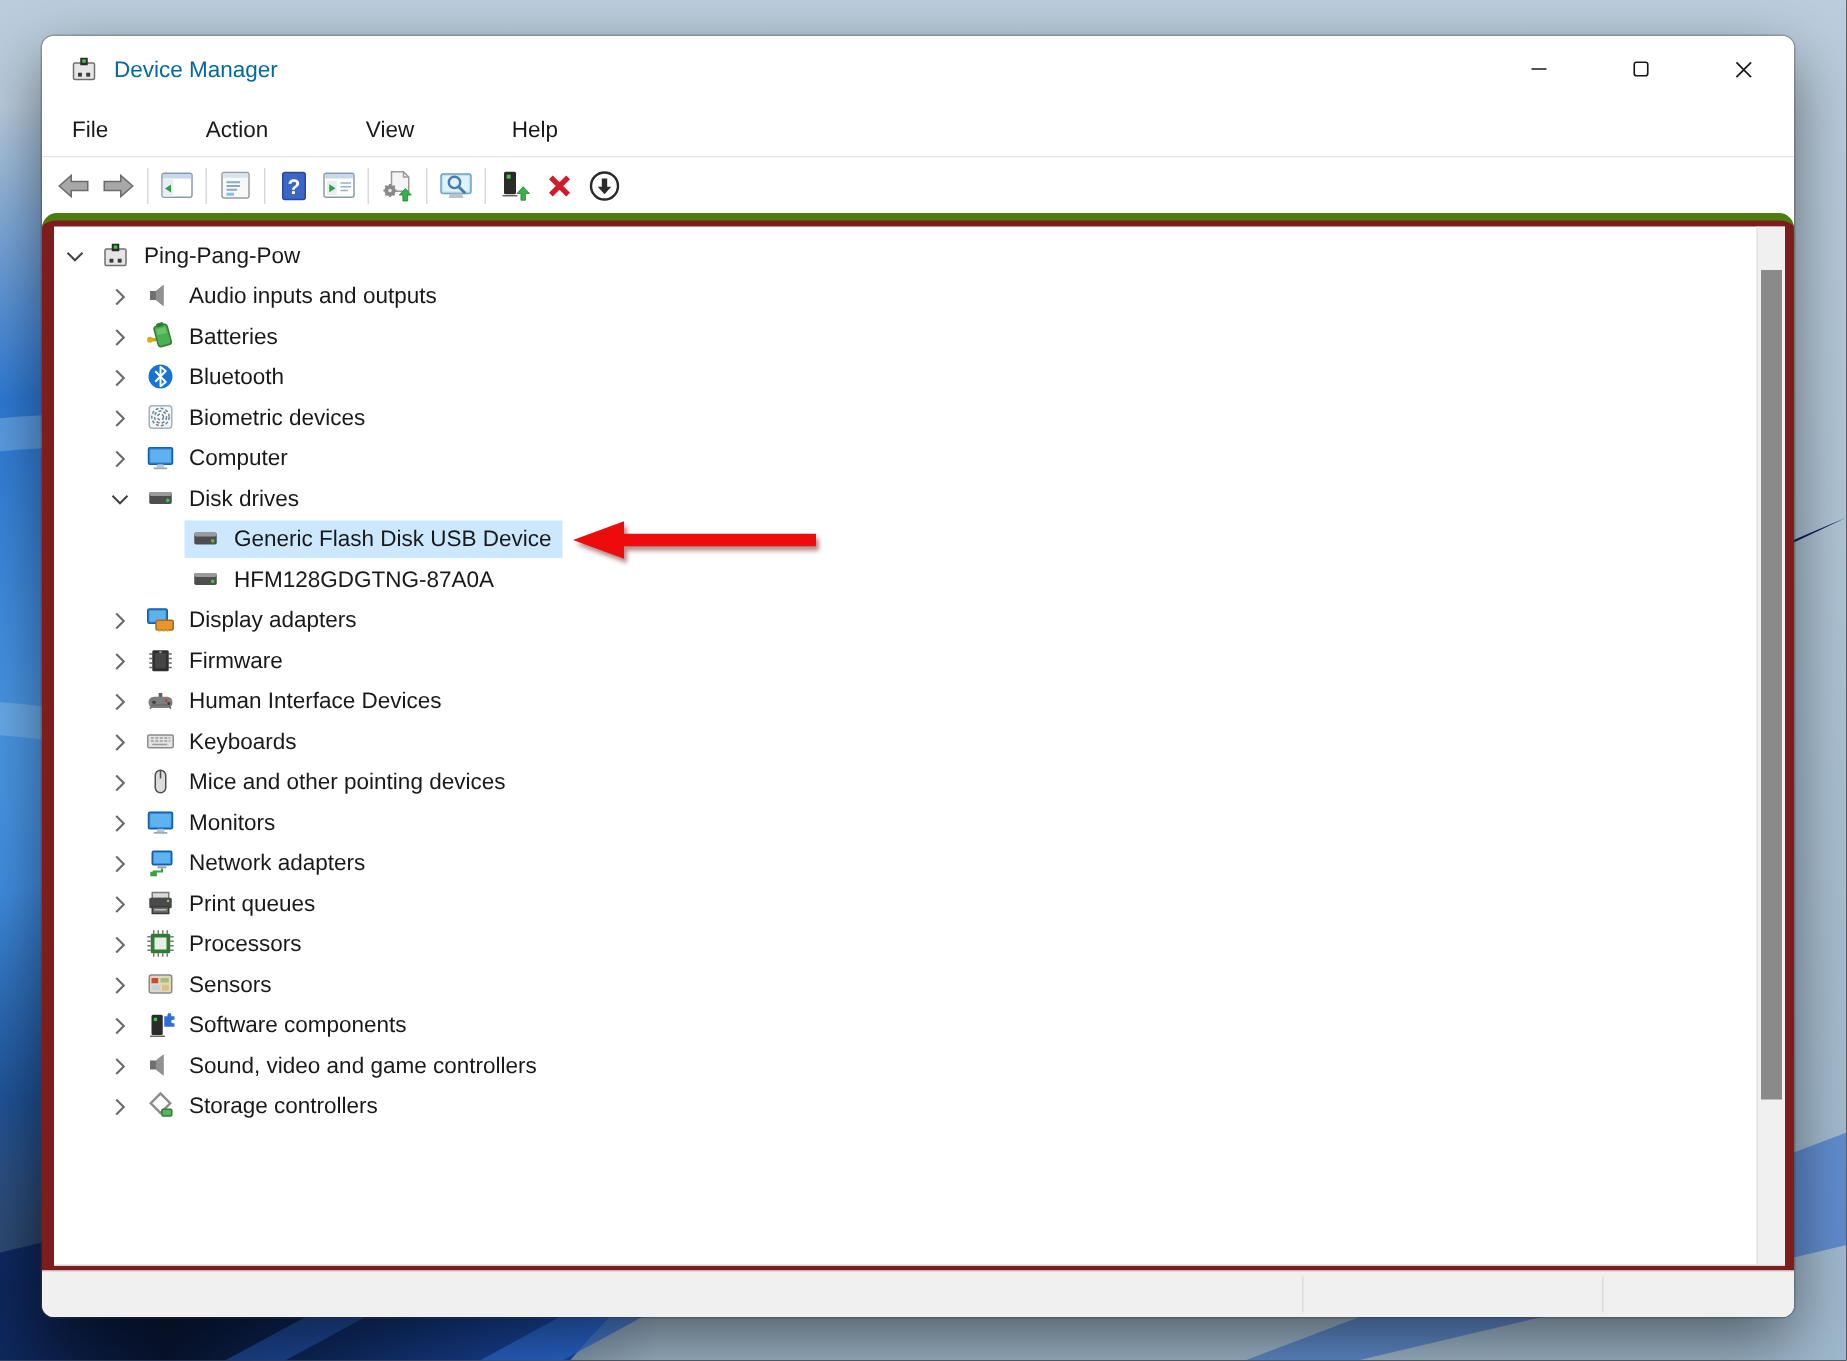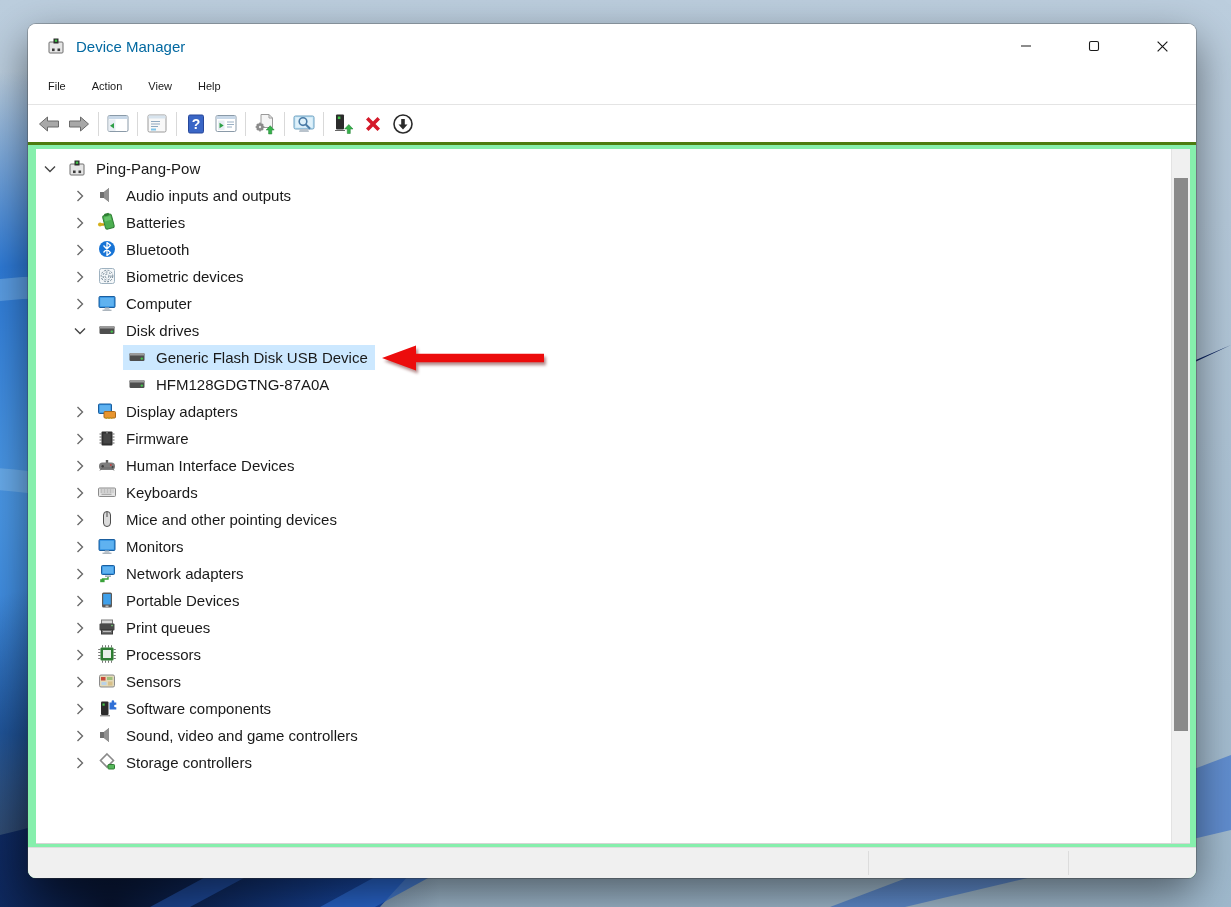--- a/index.html
+++ b/index.html
@@ -11,28 +11,28 @@
   .window{position:absolute;left:28px;top:24px;width:1168px;height:854px;
           background:#fff;border-radius:8px;overflow:hidden;
           box-shadow:0 16px 44px rgba(0,0,0,.5),0 0 0 1px rgba(80,80,80,.35);}
   .titlebar{height:44px;display:flex;align-items:center;padding-left:18px;position:relative;background:#fff;}
   .app-icon{width:20px;height:20px;flex:0 0 20px;}
   .title{font-size:15px;color:#0369a1;margin-left:10px;}
   .winbtns{position:absolute;right:12px;top:0;height:44px;display:flex;align-items:center;gap:24px;}
   .wbtn{width:44px;height:30px;display:flex;align-items:center;justify-content:center;}
 
   .menubar{height:36px;display:flex;align-items:center;padding-left:20px;
-           border-bottom:1px solid #e4e4e4;font-size:11px;color:#191919;background:#fff;}
+           border-bottom:1px solid #e4e4e4;font-size:15px;color:#191919;background:#fff;gap:39px;}
   .menu-item{margin-right:26px;cursor:default;}
 
   .toolbar{height:37px;display:flex;align-items:center;padding-left:6px;background:#fff;}
   .tbtn{width:30px;height:30px;display:flex;align-items:center;justify-content:center;}
   .tsep{width:1px;height:24px;background:#d9d9d9;margin:0 4px;}
 
-  .content{position:absolute;top:118px;bottom:0;left:0;right:0;background:#86efac;border-top:3px solid #4d7c0f;}
+  .content{position:absolute;top:118px;bottom:0;left:0;right:0;background:#7f1d1d;border-top:5px solid #4d7c0f;border-radius:10px;}
   .treepanel{position:absolute;left:8px;right:6px;top:4px;bottom:34px;background:#fff;
              overflow:hidden;border-bottom:1px solid #d5d5d5;}
   .tree{padding-top:6px;}
   .row{display:flex;align-items:center;height:27px;font-size:15px;color:#191919;white-space:nowrap;}
   .chev{width:14px;height:14px;flex:0 0 14px;margin-left:7px;display:flex;align-items:center;justify-content:center;}
   .row.lvl1 .chev{margin-left:37px;}
   .row.lvl2 .chev{margin-left:67px;visibility:hidden;}
   .chev.exp svg{transform:rotate(90deg);}
   .chev.exp path{stroke:#454545;}
   .rowline{display:flex;align-items:center;margin-left:6px;padding:2px 7px 3px 4px;}
@@ -494,35 +494,20 @@
                     <rect x="4.5" y="2.5" width="13" height="9" rx="1" fill="#2e8fe0" stroke="#1b5e9e"></rect>
                     <rect x="5.6" y="3.6" width="10.8" height="6.8" fill="#5fb2f0"></rect>
                     <rect x="8" y="12.5" width="6" height="1.4" fill="#9aa4ae"></rect>
                     <path d="M11 14v2H5.5v1.5" stroke="#3aa23a" stroke-width="1.4" fill="none"></path>
                     <rect x="3.2" y="16.2" width="4.4" height="3" fill="#3aa23a"></rect>
                   </svg></span>
             <span class="tlabel">Network adapters</span>
               </span>
           </div>
 
-          <div class="row lvl1">
-            <span class="chev">
-                <svg width="8" height="12" viewBox="0 0 8 12">
-                  <path d="M1.5 1l5 5-5 5" stroke="#6a6a6a" stroke-width="1.4" fill="none"></path>
-                </svg>
-              </span>
-            <span class="rowline">
-                <span class="ticon"><svg width="20" height="20" viewBox="0 0 20 20">
-                    <rect x="5" y="2.5" width="10" height="15" rx="1.5" fill="#5a5a5a"></rect>
-                    <rect x="6.2" y="4" width="7.6" height="10.5" fill="#3fa0ea"></rect>
-                    <rect x="8.5" y="15.6" width="3" height="1.2" fill="#cfcfcf"></rect>
-                  </svg></span>
-            <span class="tlabel">Portable Devices</span>
-              </span>
-          </div>
 
           <div class="row lvl1">
             <span class="chev">
                 <svg width="8" height="12" viewBox="0 0 8 12">
                   <path d="M1.5 1l5 5-5 5" stroke="#6a6a6a" stroke-width="1.4" fill="none"></path>
                 </svg>
               </span>
             <span class="rowline">
                 <span class="ticon"><svg width="20" height="20" viewBox="0 0 20 20">
                     <rect x="4.5" y="3" width="11" height="4" fill="#d9d9d9" stroke="#7a7a7a"></rect>

